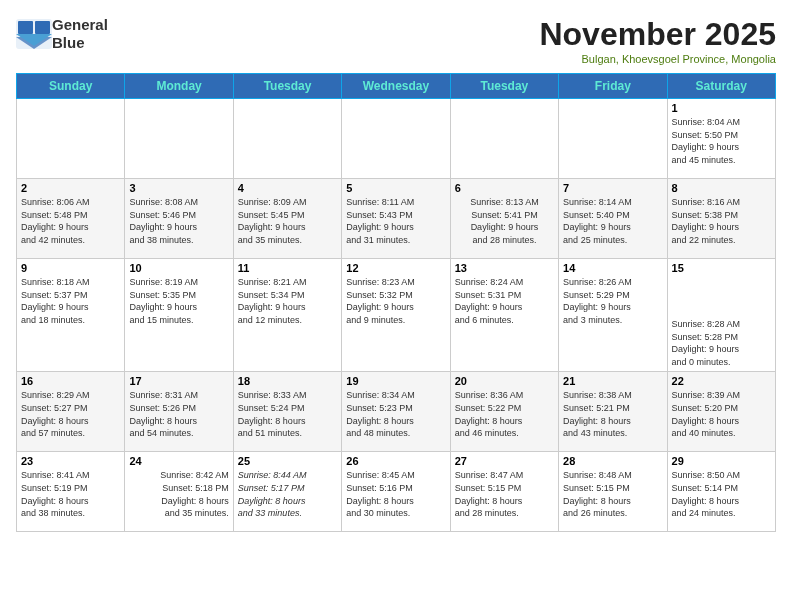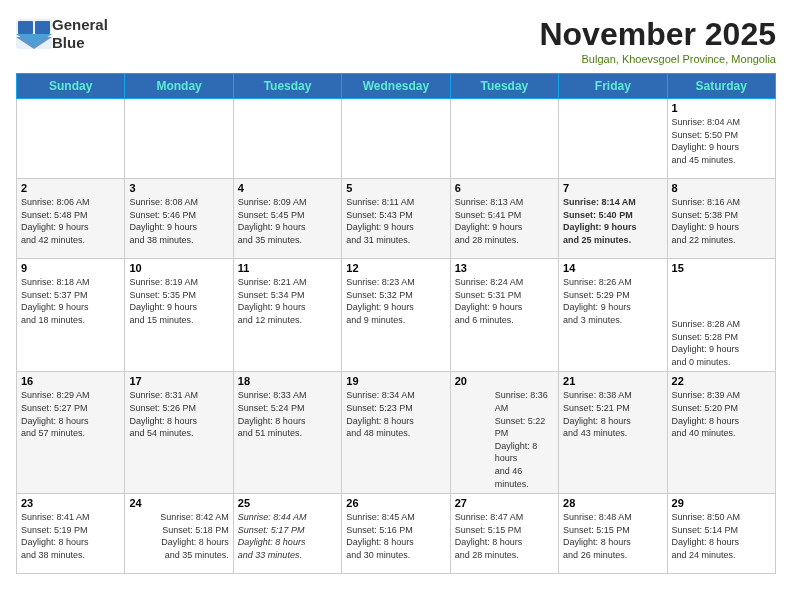--- a/index.html
+++ b/index.html
@@ -165,28 +165,28 @@
         </td>
         <td>
           <span class="day-number">5</span>
           <div class="day-info" style="white-space: pre-line;">Sunrise: 8:11 AM
 Sunset: 5:43 PM
 Daylight: 9 hours
 and 31 minutes.</div>
         </td>
         <td>
           <span class="day-number">6</span>
-          <div class="day-info" style="white-space: pre-line;">Sunrise: 8:13 AM
+          <div class="day-info" style="white-space: pre-line; text-align: center;">Sunrise: 8:13 AM
 Sunset: 5:41 PM
 Daylight: 9 hours
 and 28 minutes.</div>
         </td>
         <td>
           <span class="day-number">7</span>
-          <div class="day-info" style="white-space: pre-line; font-weight: bold;">Sunrise: 8:14 AM
+          <div class="day-info" style="white-space: pre-line;">Sunrise: 8:14 AM
 Sunset: 5:40 PM
 Daylight: 9 hours
 and 25 minutes.</div>
         </td>
         <td>
           <span class="day-number">8</span>
           <div class="day-info" style="white-space: pre-line;">Sunrise: 8:16 AM
 Sunset: 5:38 PM
 Daylight: 9 hours
 and 22 minutes.</div>
@@ -267,21 +267,21 @@
         </td>
         <td>
           <span class="day-number">19</span>
           <div class="day-info" style="white-space: pre-line;">Sunrise: 8:34 AM
 Sunset: 5:23 PM
 Daylight: 8 hours
 and 48 minutes.</div>
         </td>
         <td>
           <span class="day-number">20</span>
-          <div class="day-info" style="white-space: pre-line; margin-left: 40px;">Sunrise: 8:36 AM
+          <div class="day-info" style="white-space: pre-line;">Sunrise: 8:36 AM
 Sunset: 5:22 PM
 Daylight: 8 hours
 and 46 minutes.</div>
         </td>
         <td>
           <span class="day-number">21</span>
           <div class="day-info" style="white-space: pre-line;">Sunrise: 8:38 AM
 Sunset: 5:21 PM
 Daylight: 8 hours
 and 43 minutes.</div>

